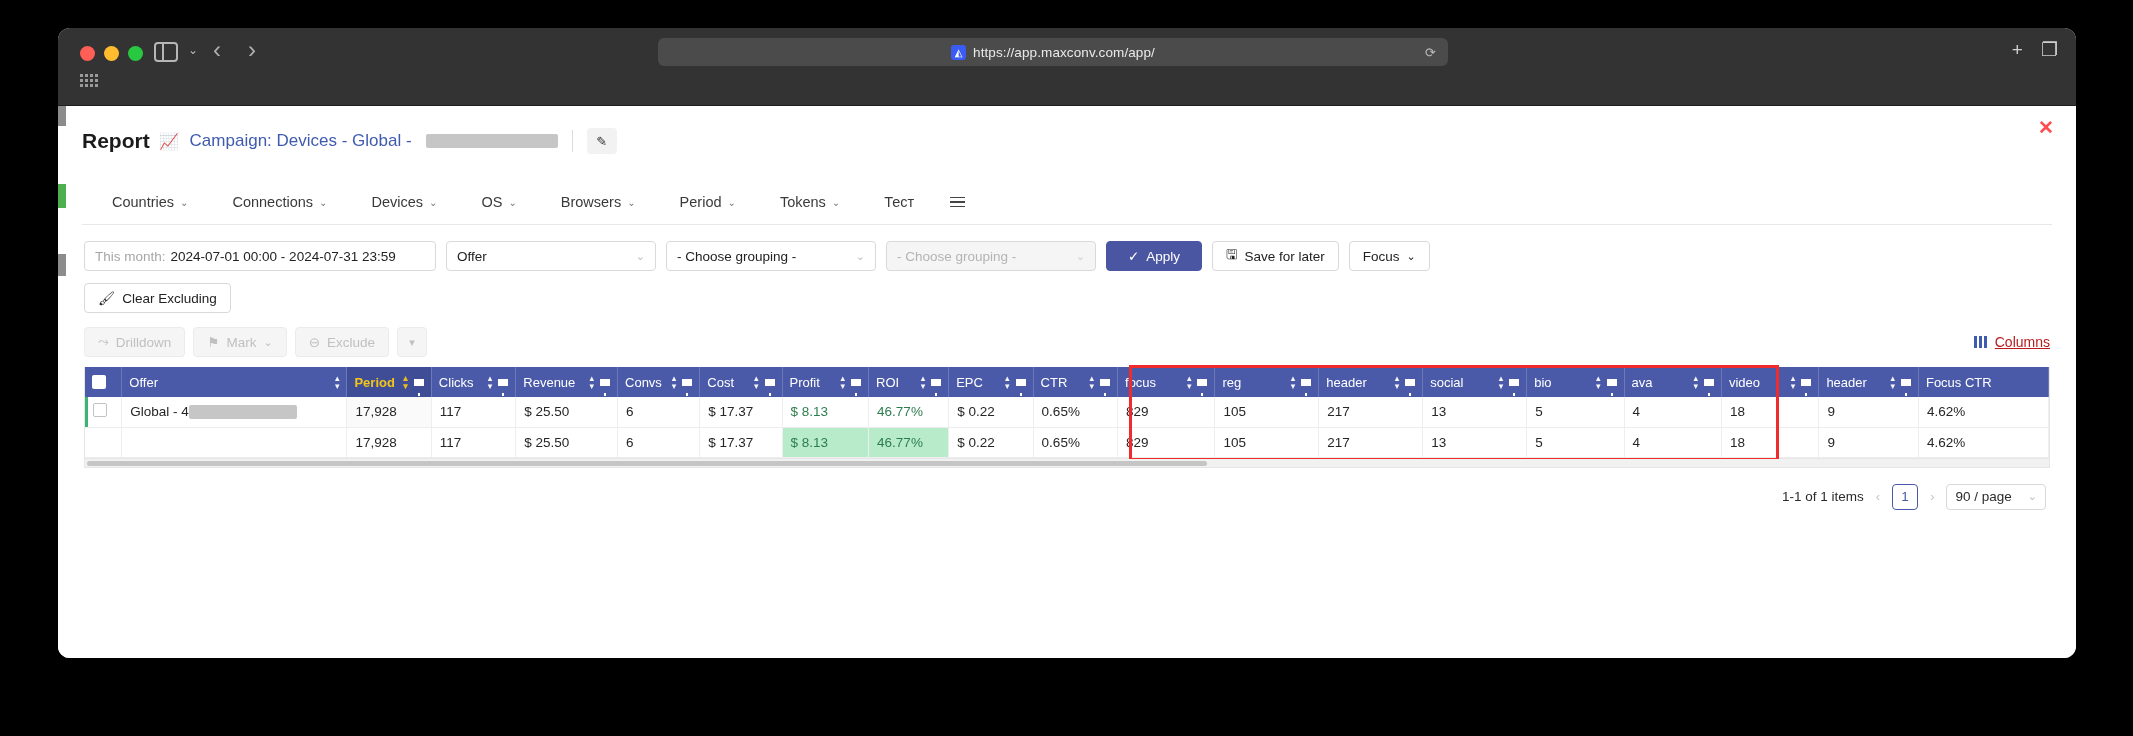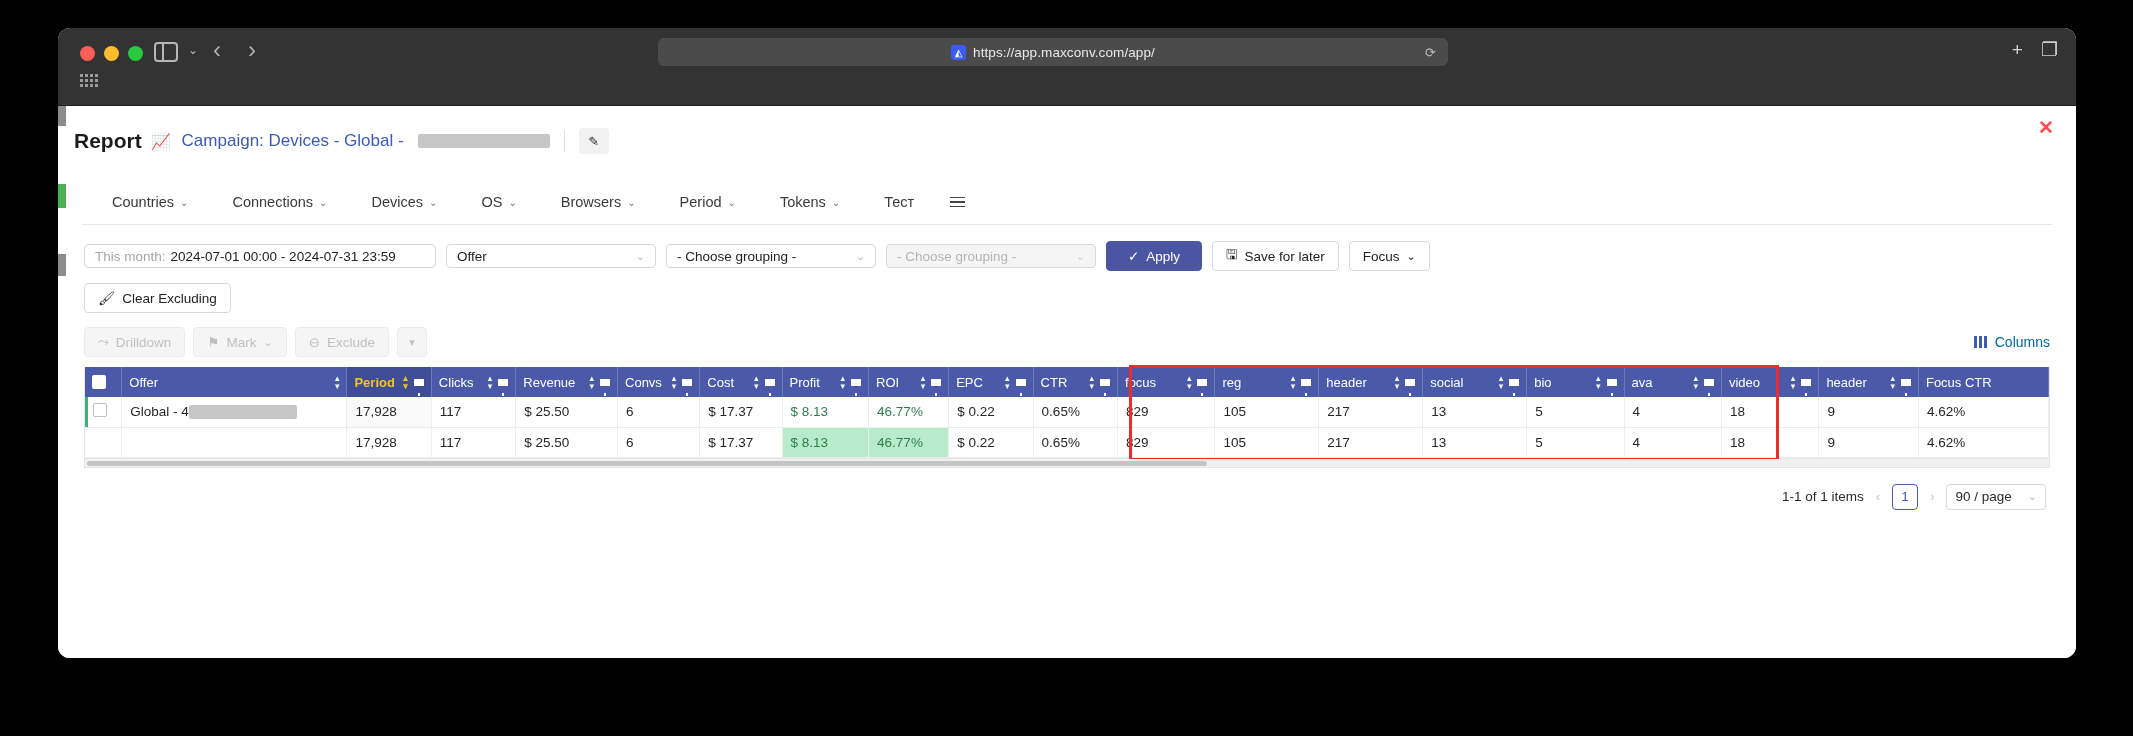--- a/index.html
+++ b/index.html
@@ -56,57 +56,57 @@
   
   .page { position: relative; height: 552px; background: #fff; overflow: hidden; }
   .left-rail { position: absolute; left: 0; top: 0; width: 8px; height: 100%; background: #fff; }
   .left-rail .seg1 { position:absolute; top:0; height:20px; width:8px; background:#8c8c8c; }
   .left-rail .seg2 { position:absolute; top:78px; height:24px; width:8px; background:#4caf50; }
   .left-rail .seg3 { position:absolute; top:148px; height:22px; width:8px; background:#8c8c8c; }
 
   .close-x { position: absolute; right: 22px; top: 12px; color: #ff4d4f; font-size: 19px;
      cursor: pointer; line-height: 1; font-weight: 600; }
 
-  .report-head { display: flex; align-items: center; gap: 10px; padding: 22px 0 0 16px; }
+  .report-head { display: flex; align-items: center; gap: 10px; padding: 22px 0 0 24px; }
   .report-title { font-size: 21px; font-weight: bold; color: #1b1b1b; }
   .chart-glyph { color: #4a63b5; font-size: 16px; }
   .camp-link { color: #3f5bb0; font-size: 17px; }
   .redact { display: inline-block; background: #c6c6c6; height: 14px; border-radius: 2px; vertical-align: middle; }
   .redact.head { width: 132px; margin-left: 4px; }
   .divider-v { width: 1px; height: 22px; background: #dcdcdc; margin: 0 4px; }
   .edit-btn { width: 30px; height: 26px; background: #f2f2f2; border-radius: 4px;
      display: flex; align-items: center; justify-content: center; color: #333; font-size: 13px; }
 
   .navtabs { display: flex; align-items: center; gap: 0; padding: 18px 0 0 24px;
      border-bottom: 1px solid #e8e8e8; margin: 14px 24px 0 24px; padding-left: 8px; }
   .navtab { font-size: 14.5px; color: #3a3a3a; padding: 8px 22px 14px 22px; display: flex; align-items: center; gap: 6px; cursor: pointer; }
   .navtab .cv { font-size: 10px; color: #777; }
   .hamburger { display: inline-flex; flex-direction: column; gap: 3px; padding: 8px 14px 14px 14px; cursor: pointer; }
   .hamburger i { display:block; width: 15px; height: 1.6px; background: #444; }
   .hamburger i:nth-child(2){ width: 15px; }
 
   .toolbar { display: flex; align-items: center; gap: 10px; padding: 16px 0 0 26px; }
-  .field { height: 24px; border: 1px solid #d9d9d9; border-radius: 4px; background: #fff;
+  .field { height: 30px; border: 1px solid #d9d9d9; border-radius: 4px; background: #fff;
      display: flex; align-items: center; padding: 0 10px; font-size: 13.5px; color: #222; }
   .field .muted { color: #a6a6a6; margin-right: 5px; }
   .sel { justify-content: space-between; }
   .sel .cv { color: #bcbcbc; font-size: 11px; margin-left: 18px; }
   .sel.disabled { background: #f5f5f5; color: #b4b4b4; }
   .sel.disabled .cv { color: #cfcfcf; }
   .btn { height: 30px; border: 1px solid #d9d9d9; border-radius: 4px; background: #fff;
      display: flex; align-items: center; gap: 7px; padding: 0 13px; font-size: 13.5px; color: #222; cursor: pointer; }
   .btn.primary { background: #4b56a3; border-color: #4b56a3; color: #fff; }
   .btn.disabled { color: #c0c0c0; background: #f5f5f5; border-color: #ebebeb; cursor: default; }
   .btn .cv { font-size: 11px; }
 
   .row2 { display: flex; align-items: center; padding: 12px 0 0 26px; }
   .row3 { display: flex; align-items: center; padding: 14px 26px 0 26px; justify-content: space-between; }
   .grp { display: flex; align-items: center; gap: 8px; }
   .caret-btn { width: 30px; justify-content: center; padding: 0; }
-  .columns-btn { display: flex; align-items: center; gap: 8px; color: #0369a1; font-size: 14px; cursor: pointer; }
+  .columns-btn { display: flex; align-items: center; gap: 8px; color: #b91c1c; font-size: 14px; cursor: pointer; text-decoration: underline; }
   .col-ico { display: flex; gap: 2px; }
   .col-ico i { display: block; width: 3px; height: 12px; background: #3f5bb0; }
 
   
   .table-wrap { position: relative; margin: 10px 26px 0 26px; border: 1px solid #e6e6e6;
       border-top: none; }
   table { border-collapse: collapse; width: 100%; table-layout: fixed; }
   thead th {
     background: #4a5aa8; color: #fff; font-size: 13px; font-weight: normal;
     height: 30px; text-align: left; padding: 0 7px; border-right: 1px solid #6d7ab9;

